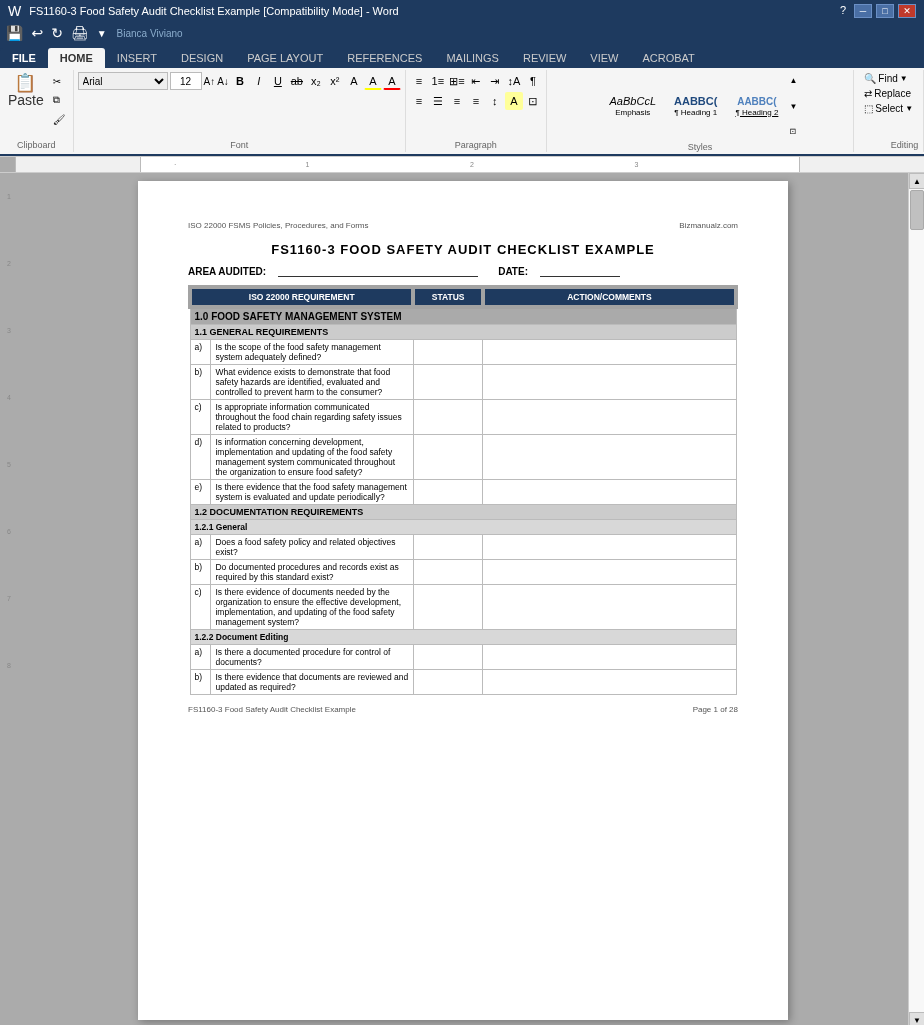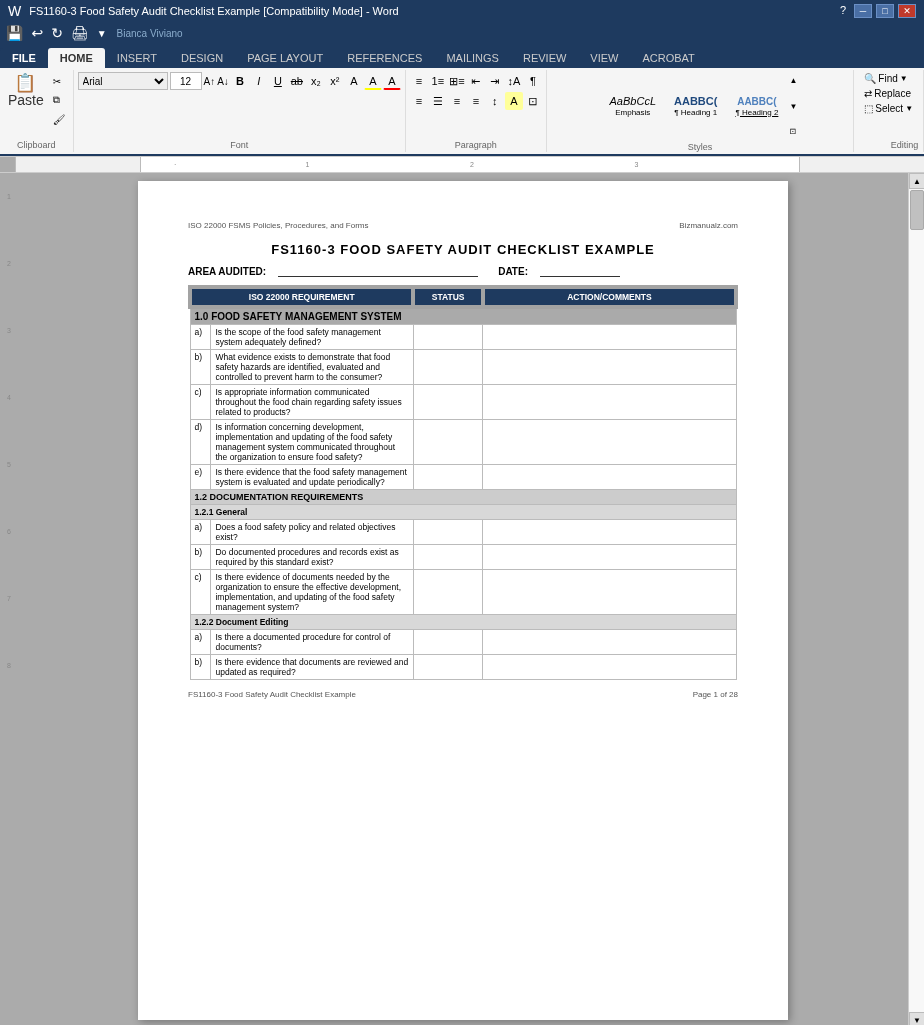--- a/index.html
+++ b/index.html
@@ -370,20 +370,23 @@
             <th class="status-col">STATUS</th>
             <th class="comments-col">ACTION/COMMENTS</th>
           </tr>
         </thead>
         <tbody>
 
           <tr class="section-header">
             <td colspan="4">1.0 FOOD SAFETY MANAGEMENT SYSTEM</td>
           </tr>
 
+          <tr class="subsection-header">
+            <td colspan="4">1.1 GENERAL REQUIREMENTS</td>
+          </tr>
 
           <tr>
             <td class="item-letter">a)</td>
             <td class="item-text">Is the scope of the food safety management system adequately defined?</td>
             <td class="status-col"></td>
             <td class="comments-col"></td>
           </tr>
           <tr>
             <td class="item-letter">b)</td>
             <td class="item-text">What evidence exists to demonstrate that food safety hazards are identified, evaluated and controlled to prevent harm to the consumer?</td>

